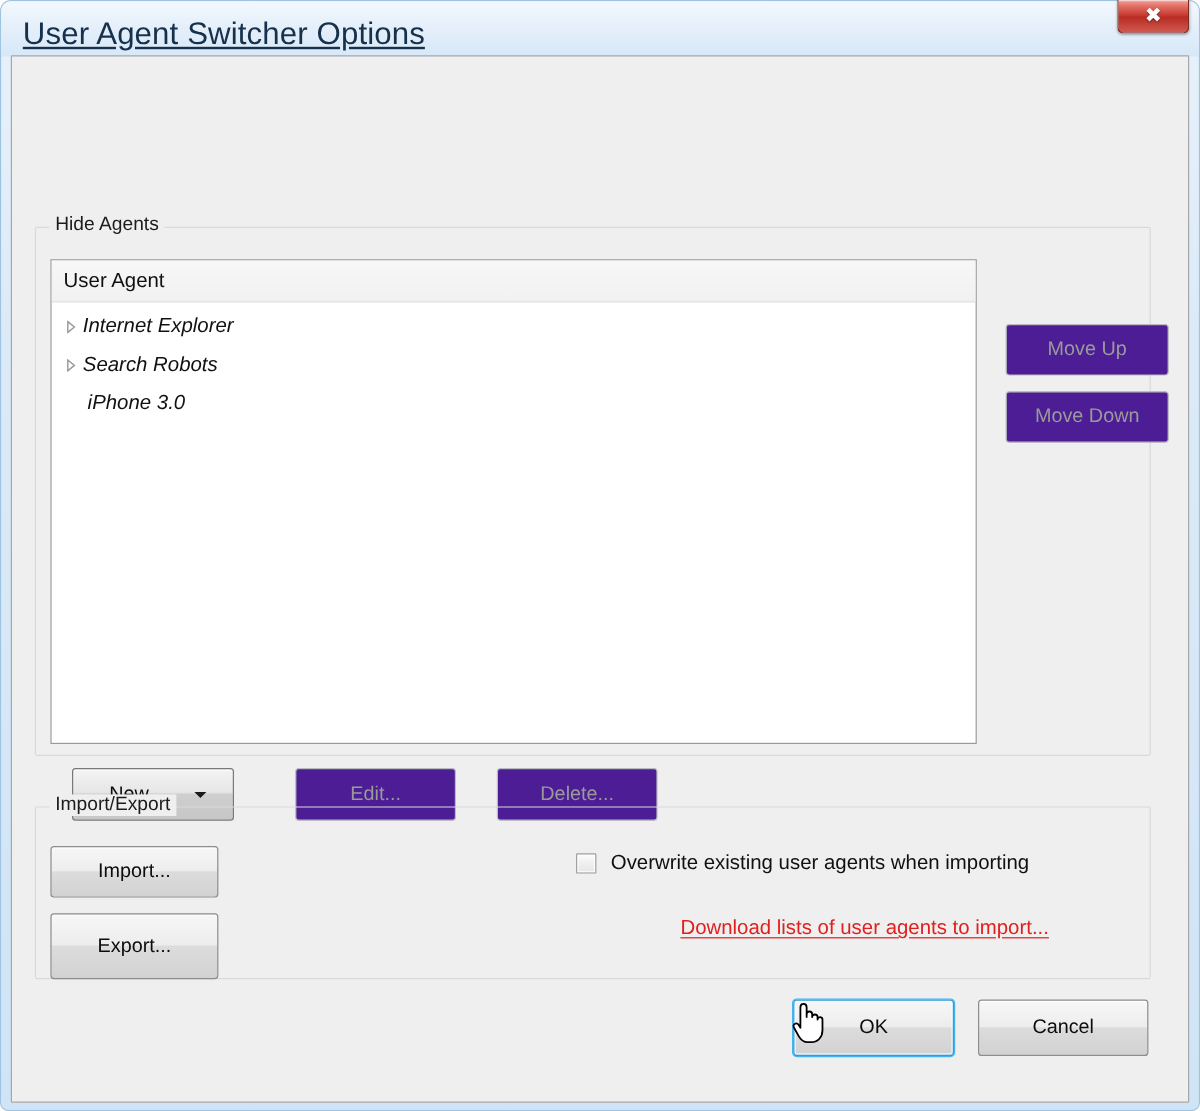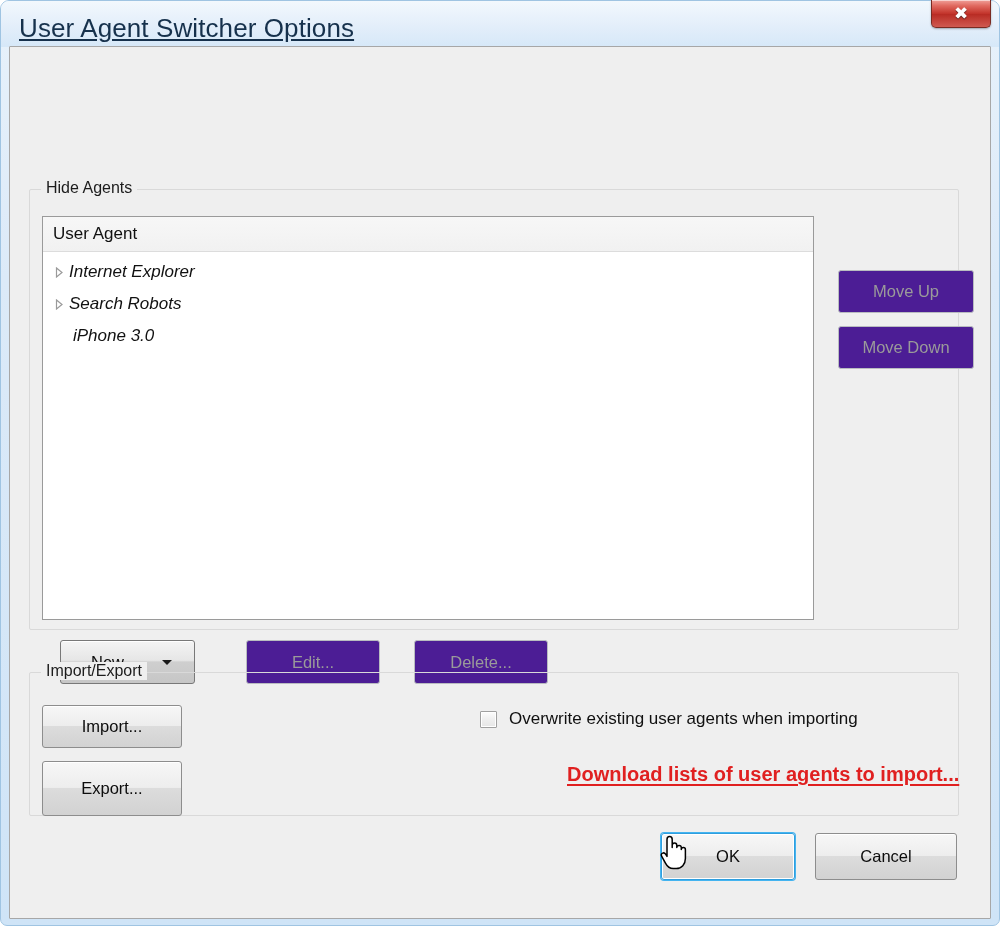--- a/index.html
+++ b/index.html
@@ -194,27 +194,26 @@
     display: flex; align-items: center; justify-content: center;
     margin-right: 2px;
   }
   .twisty svg { display: block; }
   .tree-item.leaf .twisty { visibility: hidden; }
   .tree-item.leaf .tree-label { margin-left: 4px; }
 
   
   .link {
     position: absolute;
-    font-size: 20px;
+    font-size: 17px;
     color: #e02020;
     text-decoration: underline;
     text-underline-offset: 3px;
     white-space: nowrap;
     cursor: pointer;
-    font-weight: bold;
   }
   #dl-link { left: 537px; top: 90px; }
 
   #ov-check { left: 450px; top: 36px; }
 
   
   .cursor {
     position: absolute;
     left: 648px; top: 784px;
     width: 30px; height: 40px;

